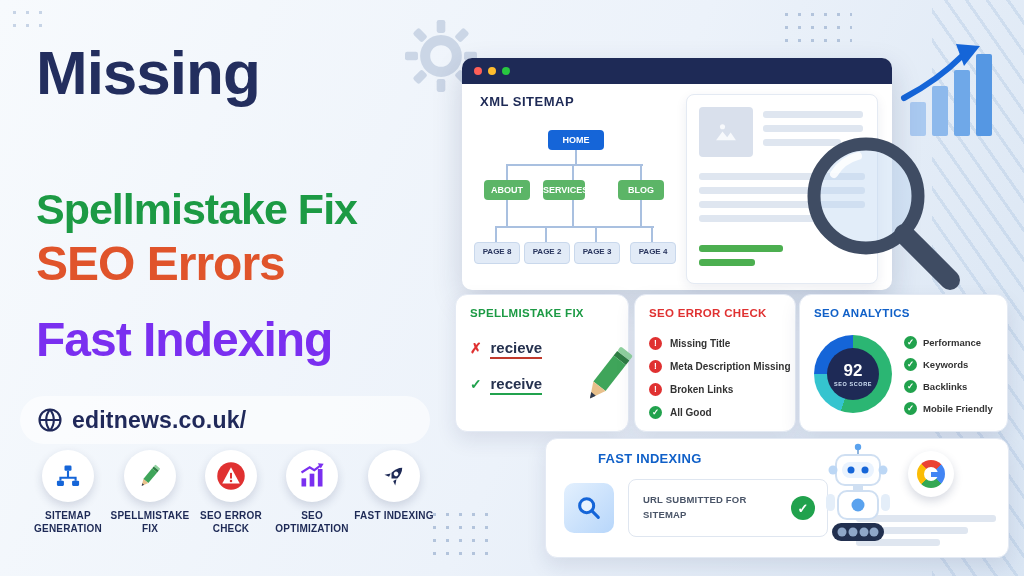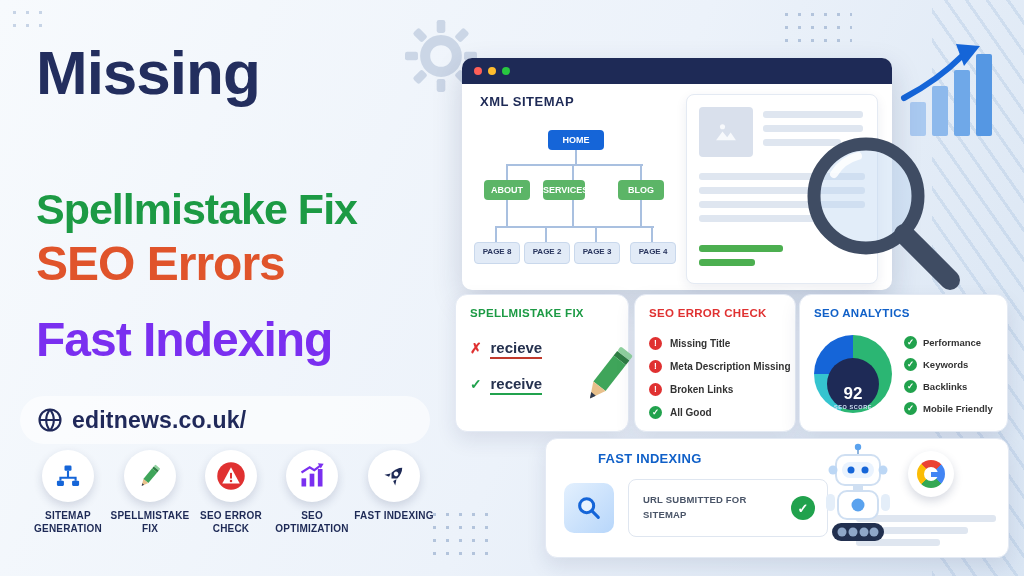--- a/index.html
+++ b/index.html
@@ -51,22 +51,22 @@
   .card-title{font-size:11.5px;font-weight:800;letter-spacing:.3px;}
   .mark{display:inline-block;width:16px;font-weight:800;font-size:14px;}
   .word{font-size:15px;font-weight:700;color:#26324f;padding-bottom:1px;}
   .err-ic{width:13px;height:13px;border-radius:50%;color:#fff;font-size:8.5px;font-weight:800;
     display:flex;align-items:center;justify-content:center;}
   .err-ic.bad{background:#e03131;}
   .err-ic.good{background:#21a24d;}
   .err-txt{font-size:10px;color:#333;font-weight:600;}
   .donut{width:78px;height:78px;border-radius:50%;
     background:conic-gradient(#2bb673 0 55%,#35c4cf 55% 75%,#1565d8 75% 100%);}
-  .donut-in{position:absolute;left:13px;top:23px;width:52px;height:52px;border-radius:50%;background:#1e2a56;
-    display:flex;flex-direction:column;align-items:center;justify-content:flex-end;}
+  .donut-in{position:absolute;left:13px;top:13px;width:52px;height:52px;border-radius:50%;background:#1e2a56;
+    display:flex;flex-direction:column;align-items:center;justify-content:center;}
   .score{font-size:17px;font-weight:800;color:#fff;line-height:1;}
   .score-lbl{font-size:5.5px;color:#cfe0f5;letter-spacing:.6px;margin-top:2px;font-weight:700;}
   .legend-row{height:22px;display:flex;align-items:center;gap:6px;}
   .legend-txt{font-size:9.5px;color:#333;font-weight:600;}
   
   .search-tile{left:18px;top:44px;width:50px;height:50px;border-radius:10px;
     background:linear-gradient(135deg,#e3f0fe,#b7d6fa);display:flex;align-items:center;justify-content:center;}
   .url-box{left:82px;top:40px;width:198px;height:56px;border:1.5px solid #dfe6f0;border-radius:8px;background:#fff;}
   .url-box-txt{left:14px;top:13px;width:112px;font-size:9.5px;font-weight:800;color:#4a5568;line-height:1.55;letter-spacing:.2px;}
   .chk-big{right:12px;top:16px;width:24px;height:24px;border-radius:50%;background:#21a24d;color:#fff;

